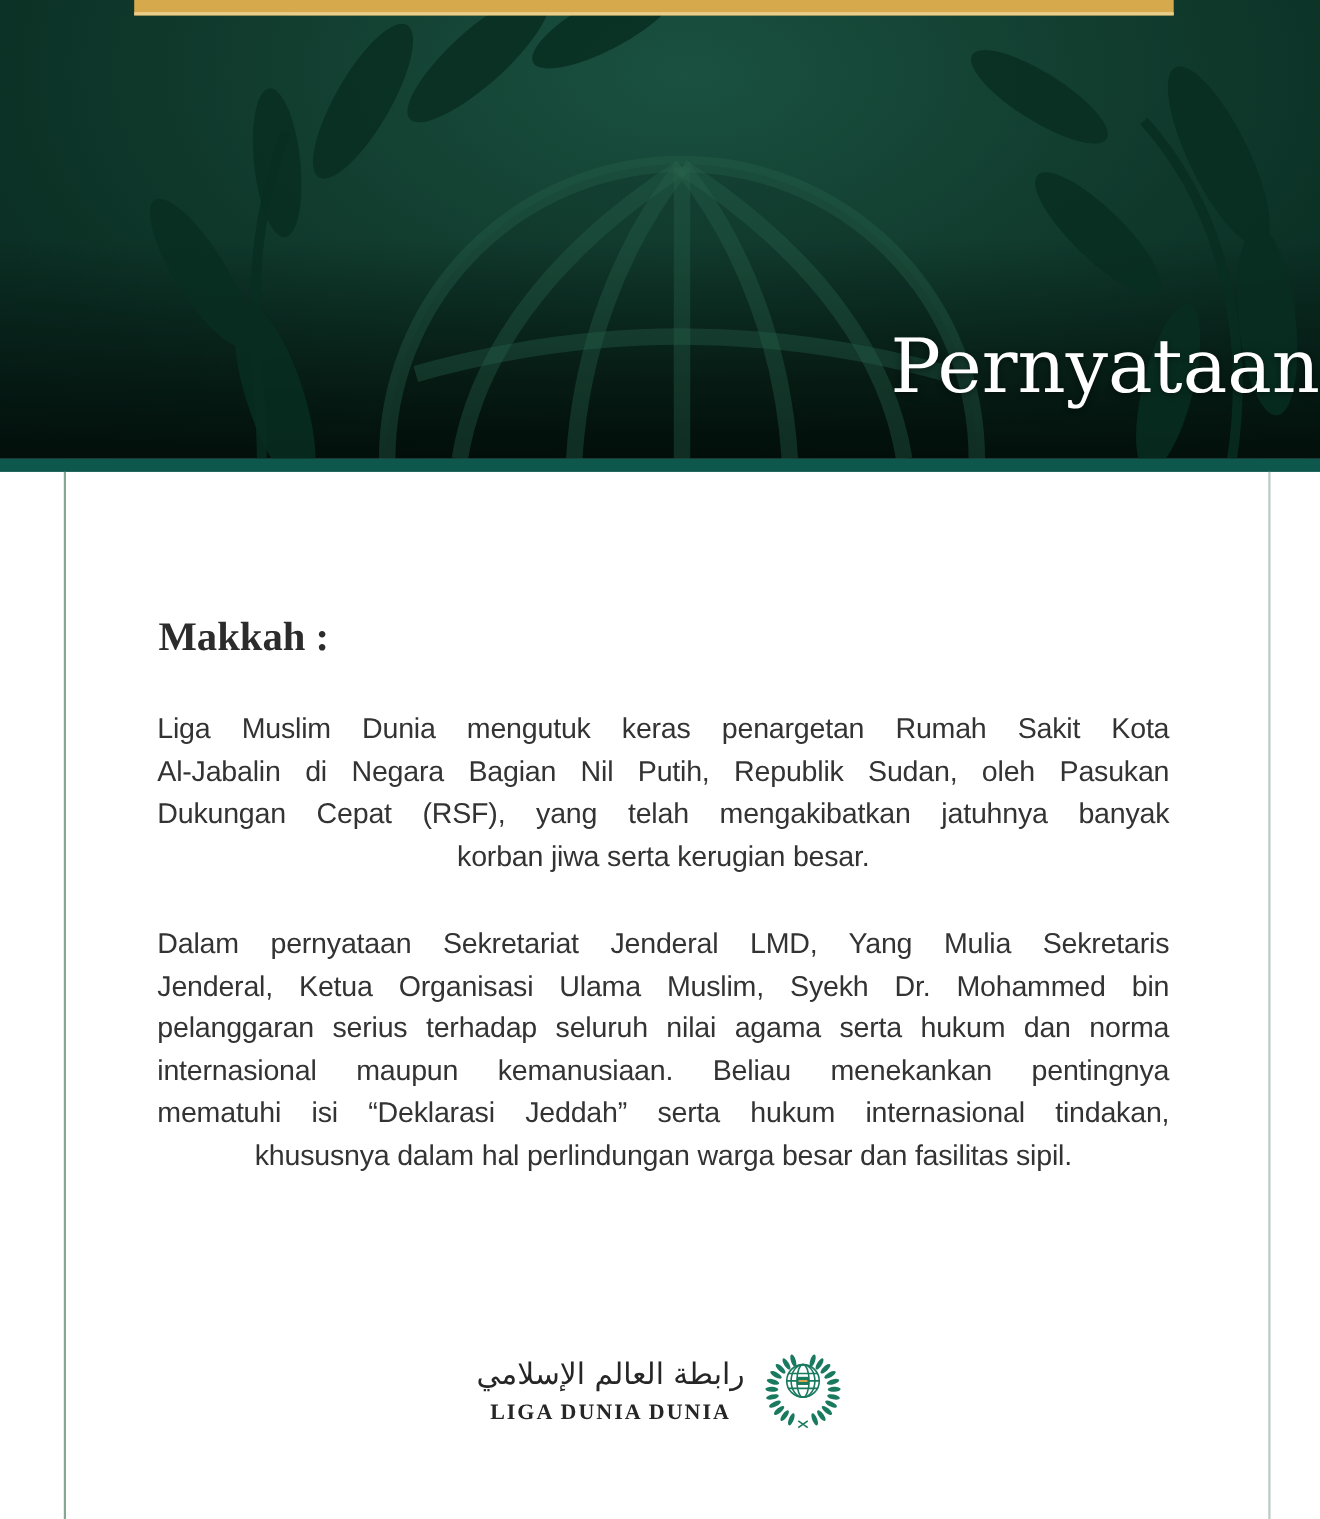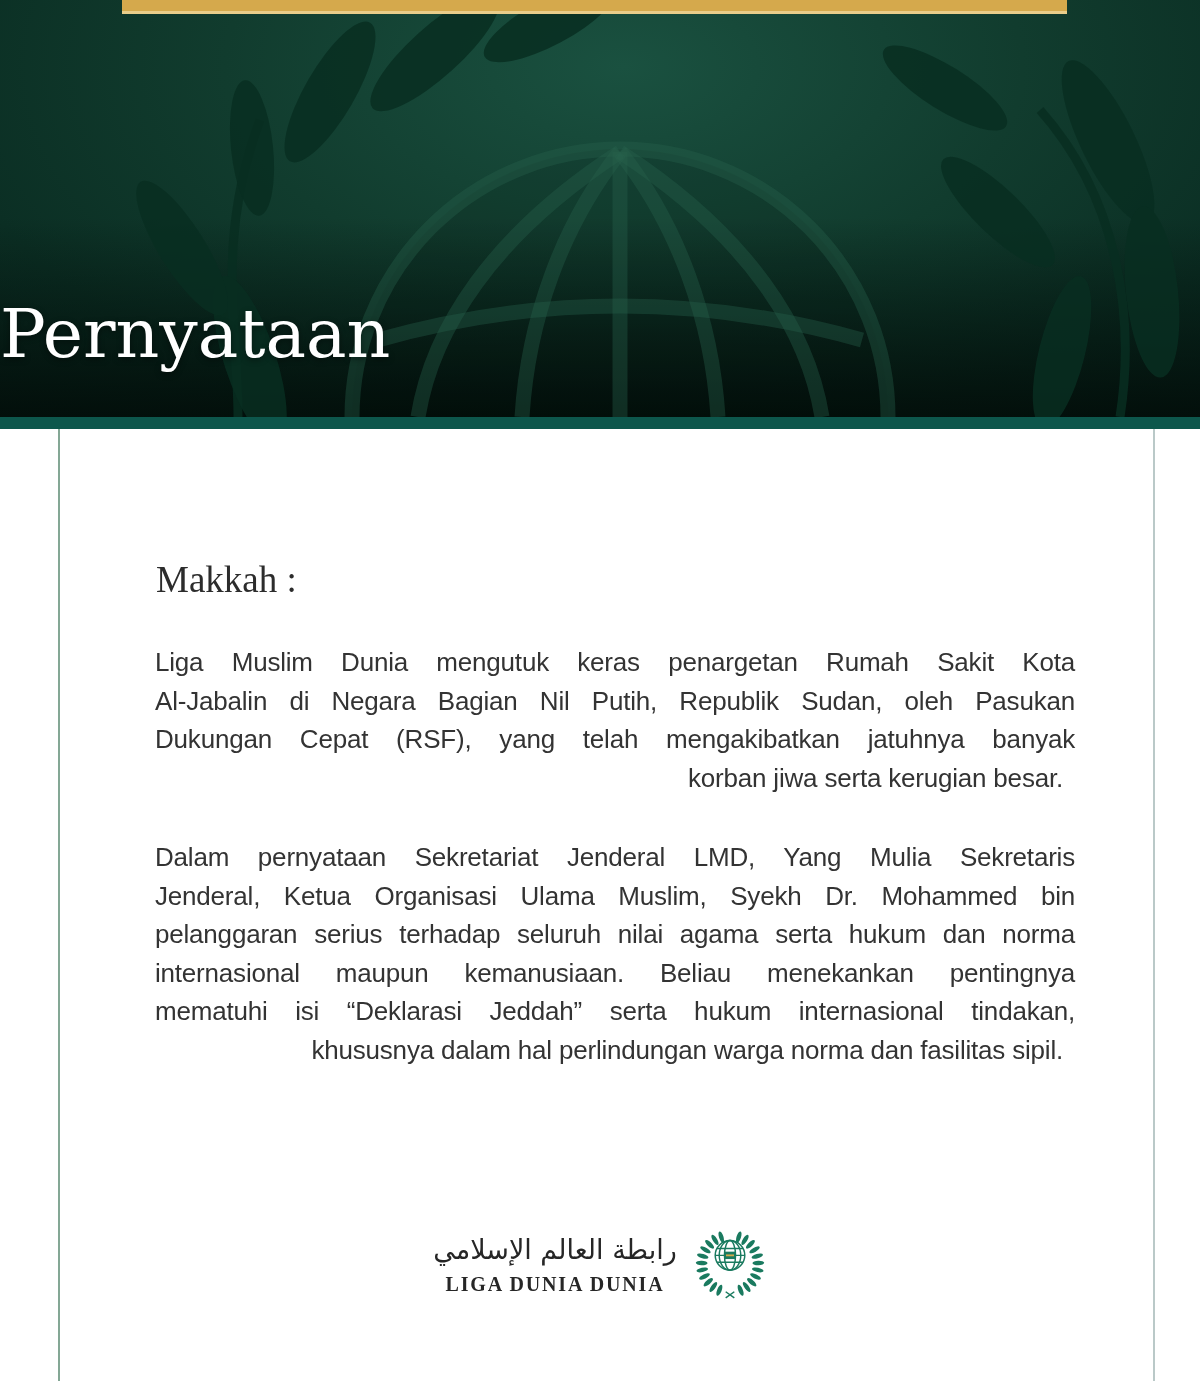--- a/index.html
+++ b/index.html
@@ -22,47 +22,47 @@
       radial-gradient(950px 520px at 52% 16%, #1a5140 0%, #113c2e 42%, #0b2f24 72%, #092820 100%);
   }
   .header-decor{position:absolute;left:0;top:0;width:1200px;height:417px;}
   .gold-bar{
     position:absolute;left:122px;top:0;width:945px;height:11px;
     background:var(--accent-gold);
     border-bottom:3px solid var(--accold-light);
   }
   .page-title{
     position:absolute;left:0;top:300px;width:1200px;
-    text-align:left;color:#ffffff;
+    text-align:right;color:#ffffff;
     font-family:"DejaVu Serif",serif;font-size:68px;line-height:1;
     text-shadow:0 2px 6px rgba(0,0,0,0.45);
   }
   .band{
     position:absolute;left:0;top:417px;width:1200px;height:12px;
     background:var(--band-teal);
   }
   
   .vline-left{position:absolute;left:58px;top:429px;bottom:0;width:2px;background:#84a795;}
   .vline-right{position:absolute;left:1153px;top:429px;bottom:0;width:2px;background:#bac9c8;}
   
   .city-heading{
-    position:absolute;left:156px;top:558px;
-    font-family:"Liberation Serif",serif;font-weight:normal;
+    position:absolute;left:144px;top:558px;
+    font-family:"Liberation Serif",serif;font-weight:bold;
     font-size:37px;color:#2c2c2c;
   }
   .para{
     position:absolute;left:143px;width:920px;
     font-size:26px;line-height:38.5px;letter-spacing:-0.2px;
     color:var(--ink);
   }
   .para-1{top:643px;}
   .para-2{top:838px;}
   .pl{width:100%;}
-  .jl{text-align:justify;text-align-last:justify;margin-left:12px;}
-  .ll{text-align:right;}
+  .jl{text-align:justify;text-align-last:justify;}
+  .ll{text-align:center;}
   
   .logo-row{
     position:absolute;left:0;top:1220px;width:1200px;
     display:flex;justify-content:center;align-items:center;gap:16px;
   }
   .logo-texts{text-align:center;color:#262626;}
   .logo-arabic{
     font-family:"DejaVu Sans",sans-serif;font-size:27px;line-height:1.35;
     direction:rtl;color:#262626;
   }
@@ -124,21 +124,21 @@
       <div class="pl jl">Al-Jabalin di Negara Bagian Nil Putih, Republik Sudan, oleh Pasukan</div>
       <div class="pl jl">Dukungan Cepat (RSF), yang telah mengakibatkan jatuhnya banyak</div>
       <div class="pl ll">korban jiwa serta kerugian besar.</div>
     </div>
   <div class="para para-2">
       <div class="pl jl">Dalam pernyataan Sekretariat Jenderal LMD, Yang Mulia Sekretaris</div>
       <div class="pl jl">Jenderal, Ketua Organisasi Ulama Muslim, Syekh Dr. Mohammed bin</div>
       <div class="pl jl">pelanggaran serius terhadap seluruh nilai agama serta hukum dan norma</div>
       <div class="pl jl">internasional maupun kemanusiaan. Beliau menekankan pentingnya</div>
       <div class="pl jl">mematuhi isi “Deklarasi Jeddah” serta hukum internasional tindakan,</div>
-      <div class="pl ll">khususnya dalam hal perlindungan warga norma dan fasilitas sipil.</div>
+      <div class="pl ll">khususnya dalam hal perlindungan warga besar dan fasilitas sipil.</div>
     </div>
 
   <div class="logo-row">
     <div class="logo-texts">
       <div class="logo-arabic">رابطة العالم الإسلامي</div>
       <div class="logo-caption">LIGA DUNIA DUNIA</div>
     </div>
     <svg class="emblem" viewBox="0 0 120 132" aria-hidden="true">
       <defs>
         <ellipse id="wlf" cx="60" cy="20" rx="3.6" ry="9.5"></ellipse>

